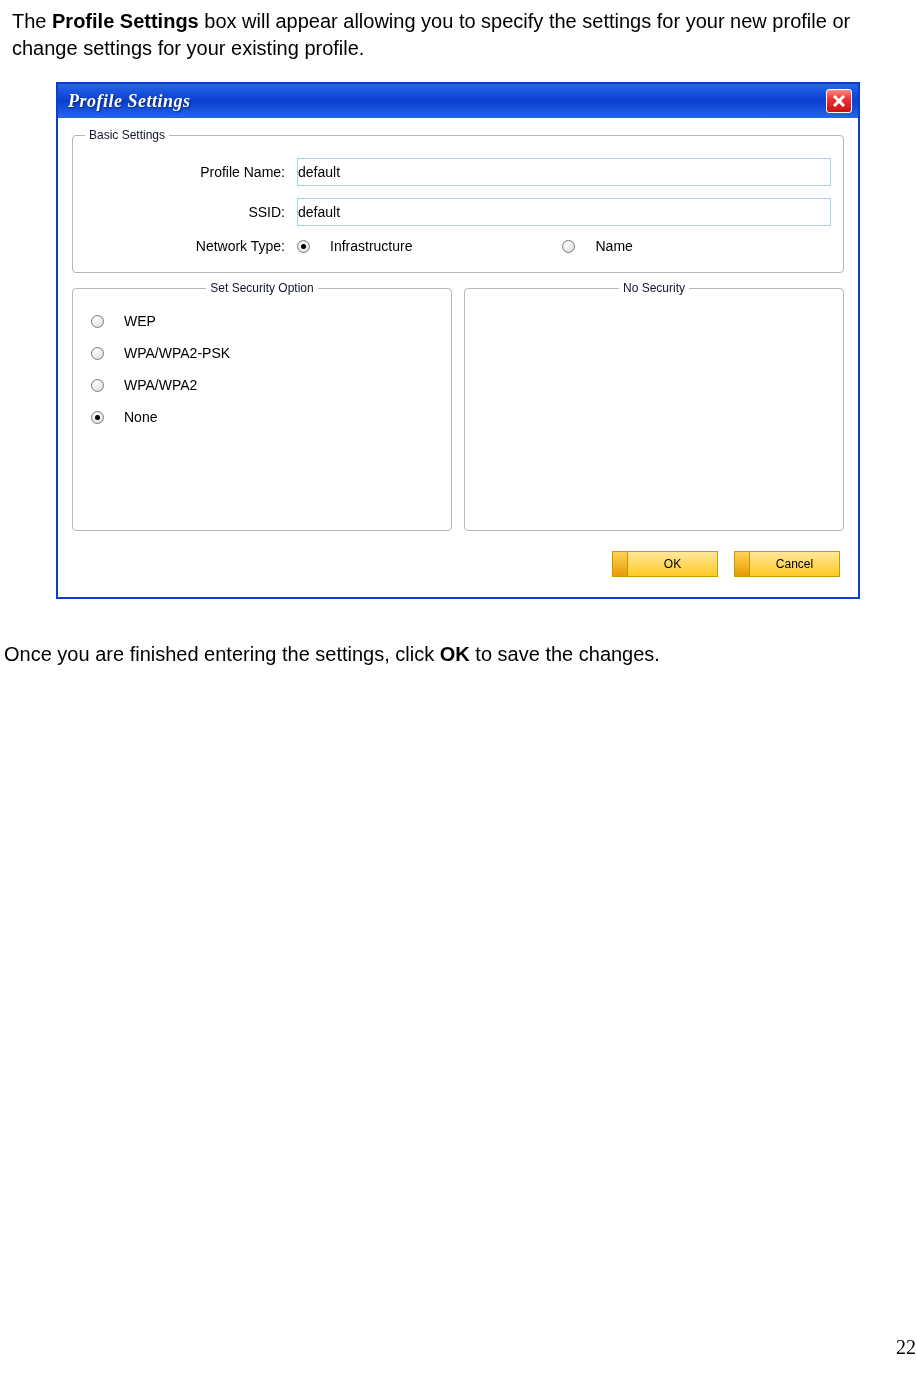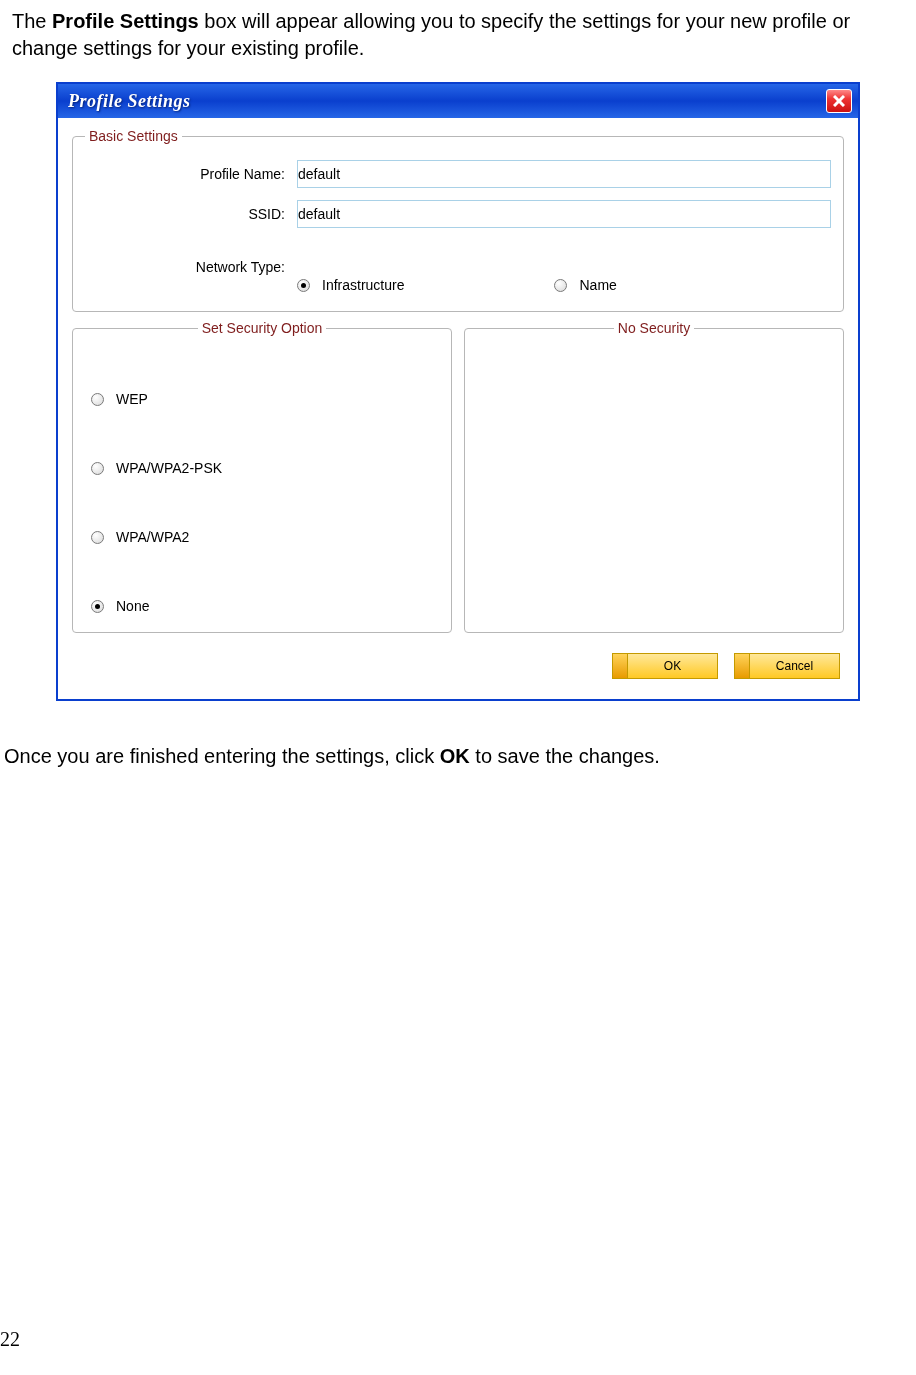--- a/index.html
+++ b/index.html
@@ -64,23 +64,23 @@
     color: #000;
   }
   fieldset {
     border: 1px solid #b7b7b7;
     border-radius: 4px;
     margin: 0 0 8px 0;
     padding: 12px 12px 16px 12px;
     position: relative;
   }
   legend {
-    font-size: 14px;
+    font-size: 12px;
     padding: 0 4px;
-    color: #7f1d1d;
+    color: #0f172a;
   }
   .row {
     display: flex;
     align-items: center;
     margin: 4px 0 12px 0;
   }
   .row .label {
     width: 200px;
     text-align: right;
     padding-right: 12px;
@@ -101,22 +101,21 @@
   }
   .radio-group {
     display: flex;
     flex-direction: column;
     gap: 16px;
     padding: 6px 0 2px 6px;
   }
   .radio-item {
     display: flex;
     align-items: center;
-    gap: 12px;
-    margin-top: 37px;
+    gap: 20px;
   }
   .radio {
     width: 13px;
     height: 13px;
     border: 1px solid #7a7a7a;
     border-radius: 50%;
     background: radial-gradient(circle at 35% 30%, #fff, #d8d8d8);
     display: flex;
     align-items: center;
     justify-content: center;
@@ -165,24 +164,24 @@
   .xp-btn .lbl {
     flex: 1;
     text-align: center;
   }
   .after {
     margin: 42px 4px 0 4px;
     line-height: 1.35;
   }
   .page-number {
     position: absolute;
-    bottom: 32px;
+    bottom: 24px;
     left: 0;
     right: 0;
-    text-align: left;
+    text-align: right;
     font-family: "Times New Roman", serif;
     font-size: 20px;
   }
 </style>
 </head>
 <body>
 
 <div class="page">
 
   <p class="intro">

